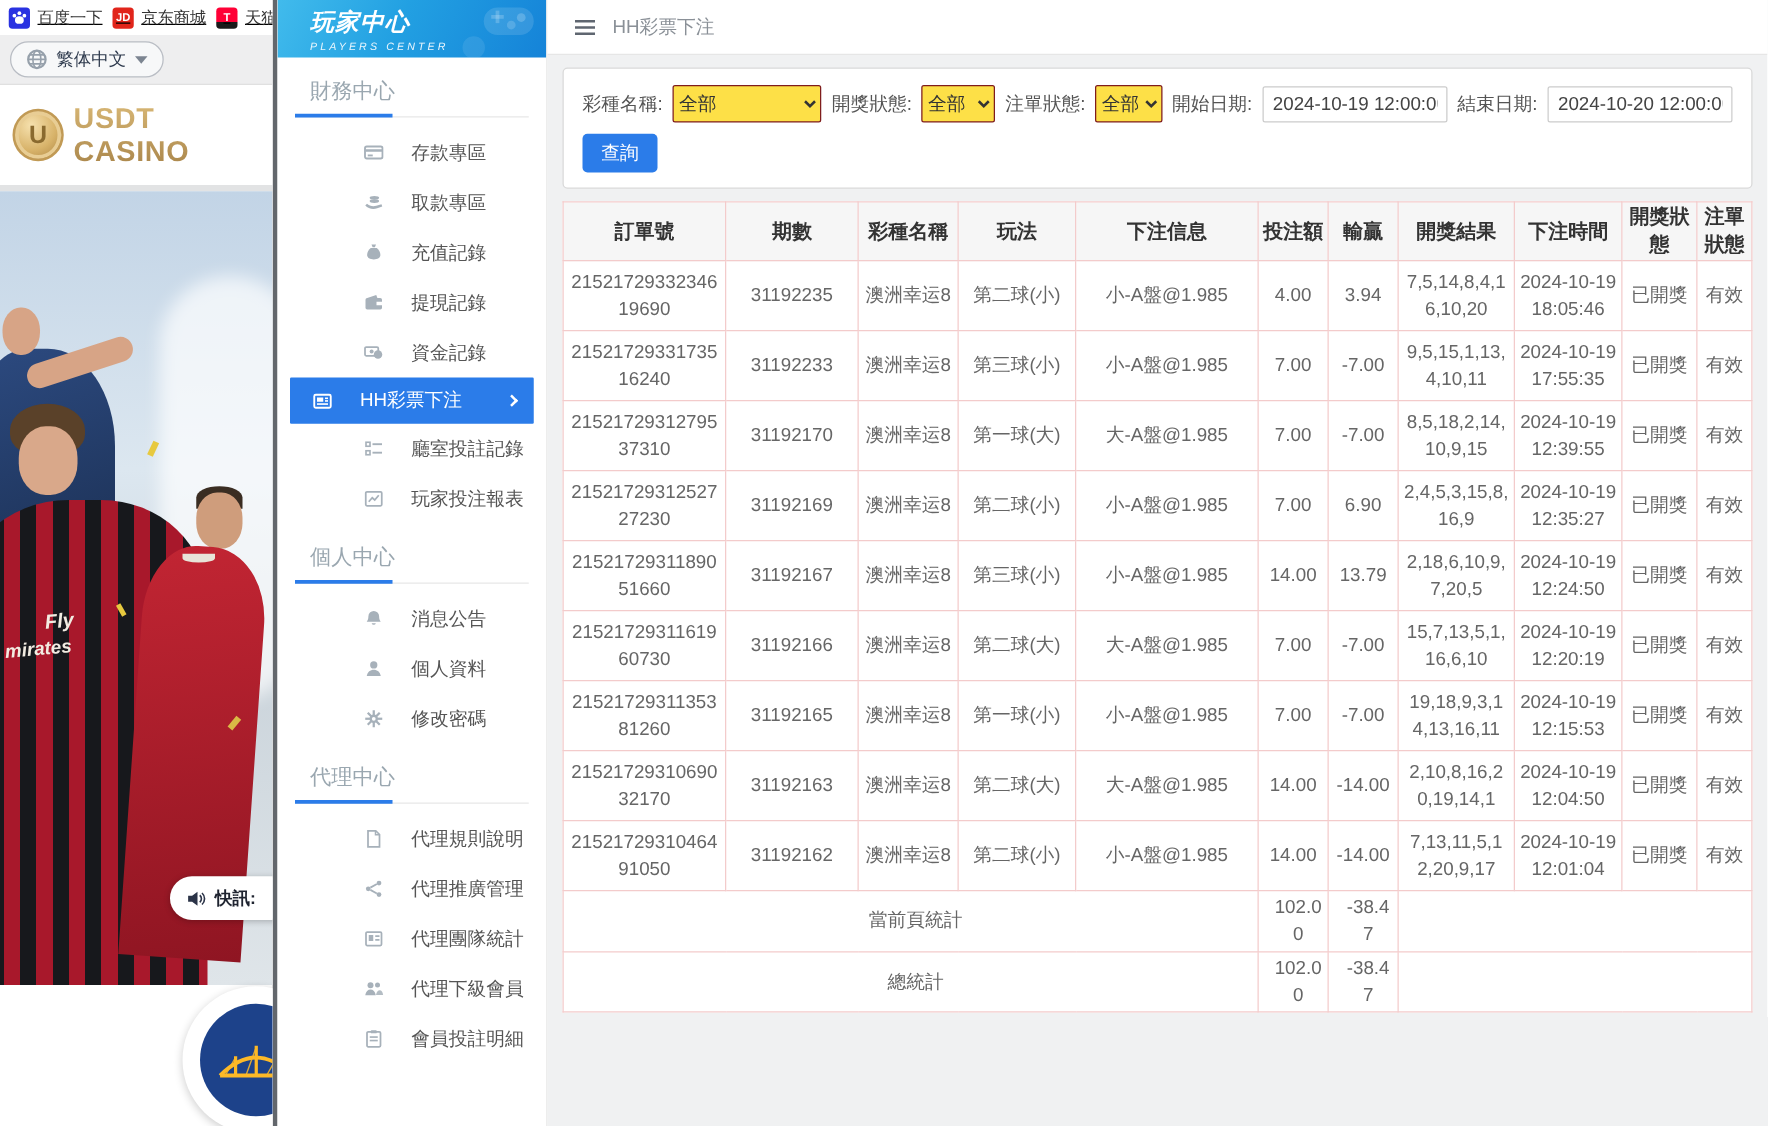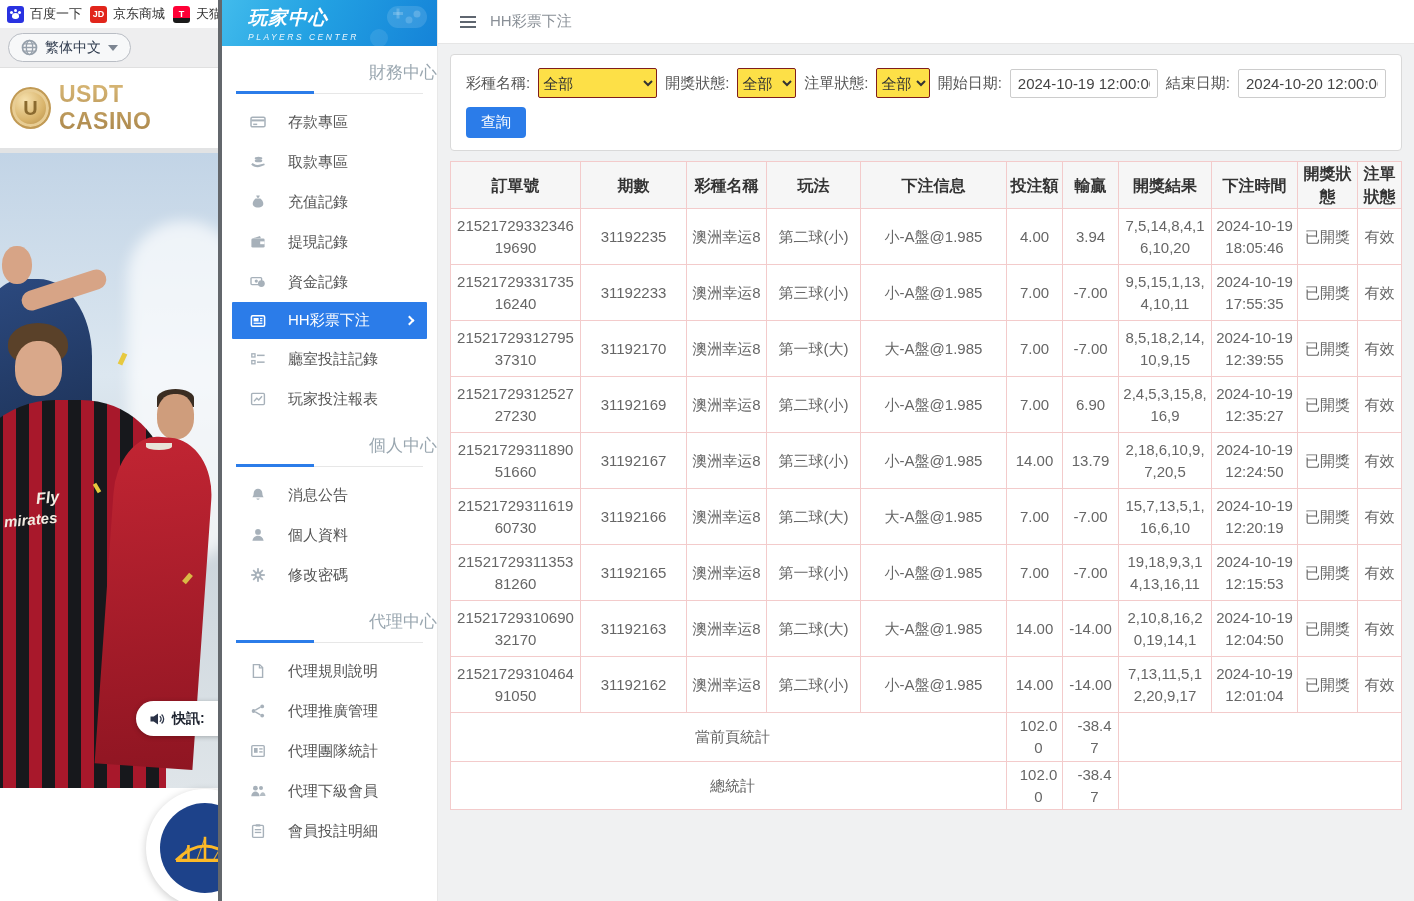--- a/index.html
+++ b/index.html
@@ -2,21 +2,21 @@
 <html><head>
 <meta charset="utf-8">
 <style>
   * { margin:0; padding:0; box-sizing:border-box; }
   html,body { width:1414px; height:901px; overflow:hidden; background:#fff;
     font-family:"Liberation Sans","DejaVu Sans",sans-serif; }
   .page { display:flex; width:1414px; height:901px; }
 
   
   .leftcol { position:relative; width:218px; height:901px; overflow:hidden; background:#fff; flex:0 0 218px;}
-  .bookmarks { height:28px; display:flex; align-items:center; gap:8px; padding-left:7px; white-space:nowrap; background:#fff;}
+  .bookmarks { height:28px; display:flex; align-items:center; gap:8px; padding-left:7px; white-space:nowrap; background:#fff;text-decoration:underline;}
   .bm-item { display:flex; align-items:center; gap:6px; font-size:13px; color:#333; cursor:pointer;}
   .bm-ico { width:17px; height:17px; border-radius:3px; display:flex; align-items:center; justify-content:center;
             font-size:9px; font-weight:bold; color:#fff; flex:0 0 17px;}
   .bm-baidu { background:#2932e1; position:relative;}
   .bm-baidu::before{content:""; position:absolute; width:7px; height:6px; background:#fff; border-radius:50% 50% 45% 45%; top:7px; left:5px;}
   .bm-baidu::after{content:""; position:absolute; width:3px; height:3px; background:#fff; border-radius:50%; top:3px; left:7px;
      box-shadow:-4px 2px 0 #fff, 4px 2px 0 #fff;}
   .bm-jd { background:#e1251b;}
   .bm-tmall { background:linear-gradient(180deg,#ff0036 70%,#1a1a1a 70%);}
   .langbar { height:40px; background:#eeeeef; border-bottom:1px solid #e0e0e0; display:flex; align-items:center; padding-left:8px;}
@@ -66,25 +66,25 @@
   
   .vdivider { width:4px; background:#63676c; flex:0 0 4px;}
 
   
   .sidebar { width:216px; flex:0 0 216px; background:#fff; height:901px; overflow:hidden; border-right:1px solid #e8e8e8;}
   .sb-head { position:relative; height:46px; overflow:hidden; padding:5px 0 0 26px;
     background:linear-gradient(115deg,#41bbec 0%,#22a0e2 45%,#1583d8 100%);font-style:italic;}
   .sb-title { color:#fff; font-size:19px; font-weight:bold; letter-spacing:1px;}
   .sb-sub { color:#eaf6fd; font-size:8.5px; letter-spacing:2.5px; margin-top:1px;}
   .sb-wm { position:absolute; right:6px; top:2px; opacity:.9;}
-  .sb-section-title { color:#9aa7b0; font-size:17px; padding:15px 0 9px 26px;text-align:right;}
+  .sb-section-title { color:#9aa7b0; font-size:17px; padding:15px 0 9px 26px;}
   .sb-rule { position:relative; height:1px; background:#e7e7e7; margin:0 14px;}
   .sb-rule::before { content:""; position:absolute; left:0; top:-2px; width:78px; height:3px; background:#2b7ce9;}
   .sb-item { display:flex; align-items:center; height:40px; padding:0 16px 0 28px; gap:22px;
-    font-size:15px; color:#555; cursor:pointer; position:relative;}
+    font-size:15px; color:#555; cursor:pointer; position:relative;margin-left:41px;}
   .sb-item .sb-ico { width:16px; height:16px; color:#a7b1ba; flex:0 0 16px; display:flex;}
   .sb-item.active { background:#2b7ce9; color:#fff; margin:0 10px; padding-left:18px; height:37px; border-radius:1px;}
   .sb-item.active .sb-ico { color:#fff;}
   .sb-chev { position:absolute; right:14px; width:7px; height:7px; border-top:2px solid #fff; border-right:2px solid #fff;
     transform:rotate(45deg);}
 
   
   .main { flex:1; min-width:0; background:#f0f1f2; display:flex; flex-direction:column;}
   .topbar { height:44px; background:#fff; border-bottom:1px solid #e6e6e6; display:flex; align-items:center; gap:12px; padding-left:20px;}
   .burger { display:flex; flex-direction:column; gap:3px; cursor:pointer; padding:4px 2px;}

